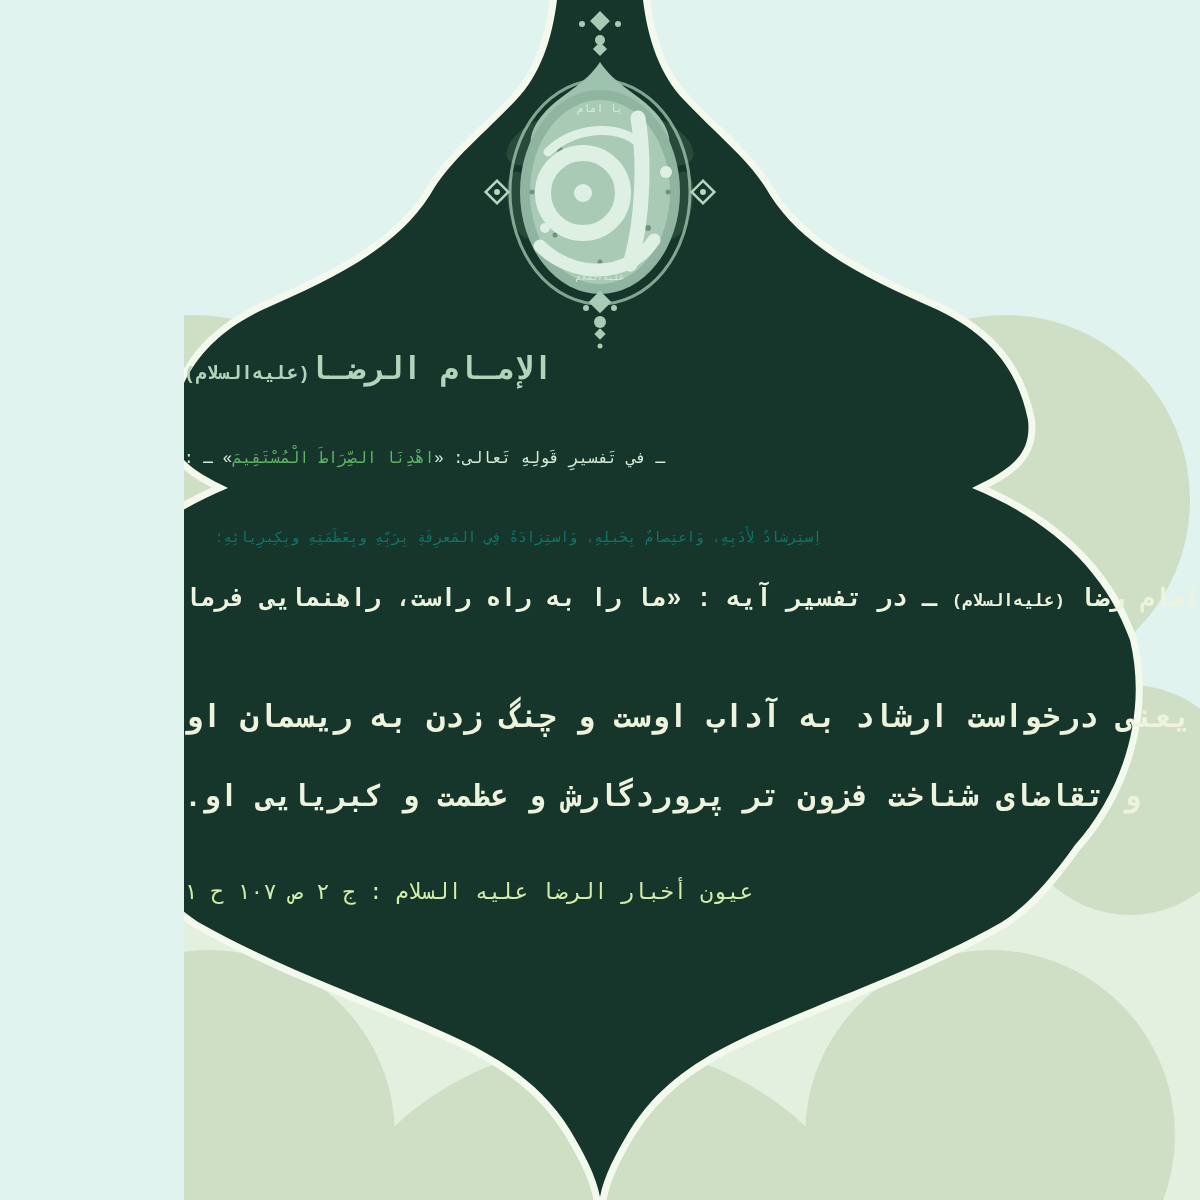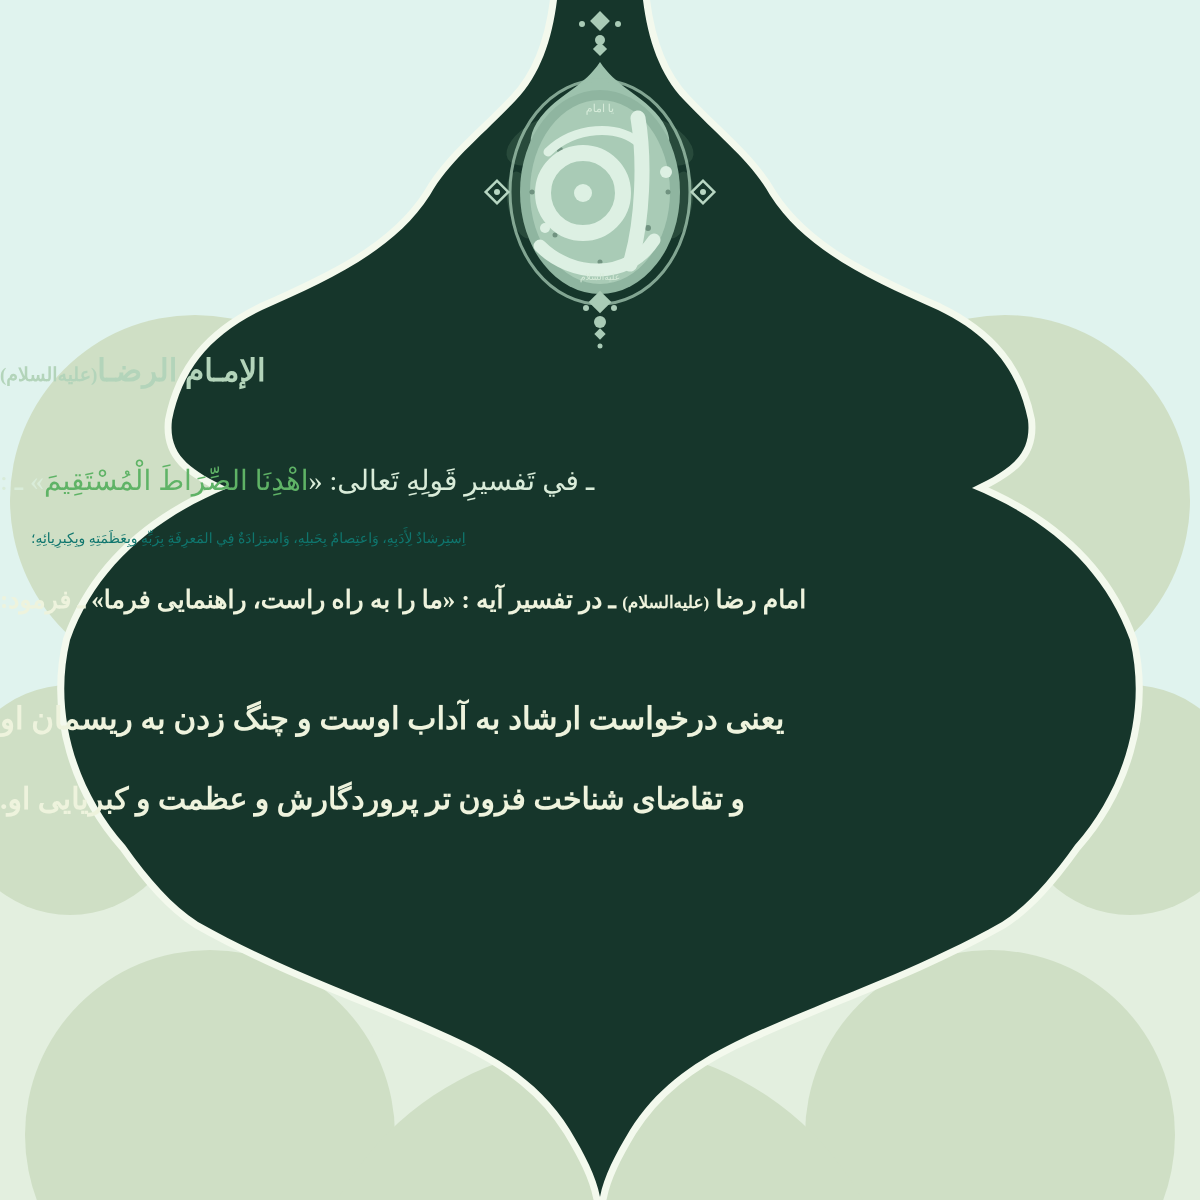--- a/index.html
+++ b/index.html
@@ -1,29 +1,29 @@
 <!DOCTYPE html>
 <html lang="fa" dir="rtl"><head>
 <meta charset="utf-8">
 <style>
   html,body{margin:0;padding:0;background:#e0f3ee;}
   .stage{
-    position:relative;width:1200px;height:1200px;overflow:hidden;
-    font-family:Liberation Serif, serif;
+    position:relative;width:1016px;height:1200px;overflow:hidden;
+    font-family:Liberation Mono, monospace;
     background:#e0f3ee;
   }
   .stage svg{position:absolute;inset:0;display:block;}
   .text-layer{position:absolute;inset:0;pointer-events:none;}
   .tline{
     position:absolute;left:0;right:0;text-align:left;direction:rtl;
     white-space:nowrap;line-height:1.25;
   }
   .title-line{top:352px;color:#b3d4ba;font-weight:bold;font-size:31px;letter-spacing:0px;}
   .title-line .honorific{font-size:19px;font-weight:bold;}
-  .arabic-intro{top:463px;font-size:28px;color:#d9ecd9;}
+  .arabic-intro{top:449px;font-size:16px;color:#d9ecd9;}
   .arabic-intro .quote{color:#5fb366;}
   .arabic-hadith{top:530px;font-size:14px;color:#0f766e;padding-left:31px;}
   .persian-intro{top:584px;font-size:25px;font-weight:bold;color:#eef3dd;}
   .persian-intro .honorific{font-size:17px;}
   .persian-l1{top:700px;font-size:31px;font-weight:bold;color:#eef3dd;}
   .persian-l2{top:780px;font-size:30px;font-weight:bold;color:#eef3dd;}
   .source-line{top:880px;font-size:22px;color:#d3ecaa;}
 </style>
 </head>
 <body>
@@ -184,15 +184,16 @@
     <div class="tline arabic-hadith">اِستِرشادٌ لِأَدَبِهِ، وَاعتِصامٌ بِحَبلِهِ، وَاستِزادَةٌ فِي المَعرِفَةِ بِرَبِّهِ وبِعَظَمَتِهِ وبِكِبرِيائِهِ؛</div>
 
     <div class="tline persian-intro">
       <span>امام رضا </span><span class="honorific">(علیه‌السلام)</span><span> ـ در تفسیر آیه : «ما را به راه راست، راهنمایی فرما» ـ فرمود:</span>
     </div>
 
     <div class="tline persian-l2">و تقاضای شناخت فزون تر پروردگارش و عظمت و کبریایی او.</div>
 
     <div class="tline persian-l1">یعنی درخواست ارشاد به آداب اوست و چنگ زدن به ریسمان او</div>
 
+    <div class="tline source-line">عیون أخبار الرضا علیه السلام : ج ۲ ص ۱۰۷ ح ۱</div>
 
   </div>
 </div>
 
 </body></html>

